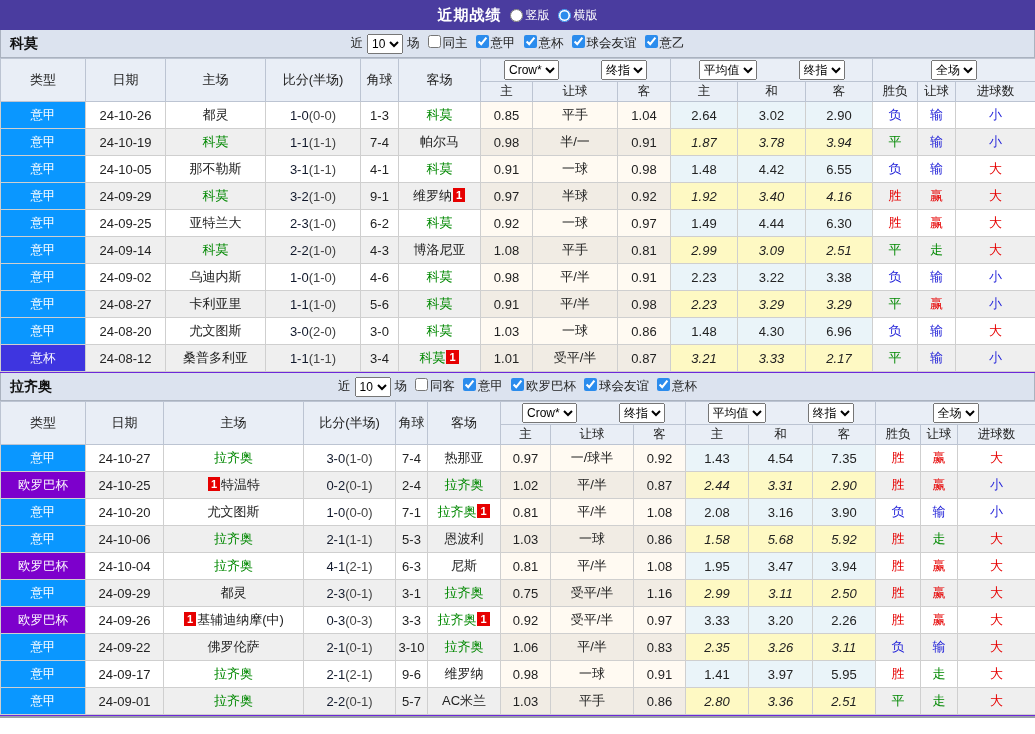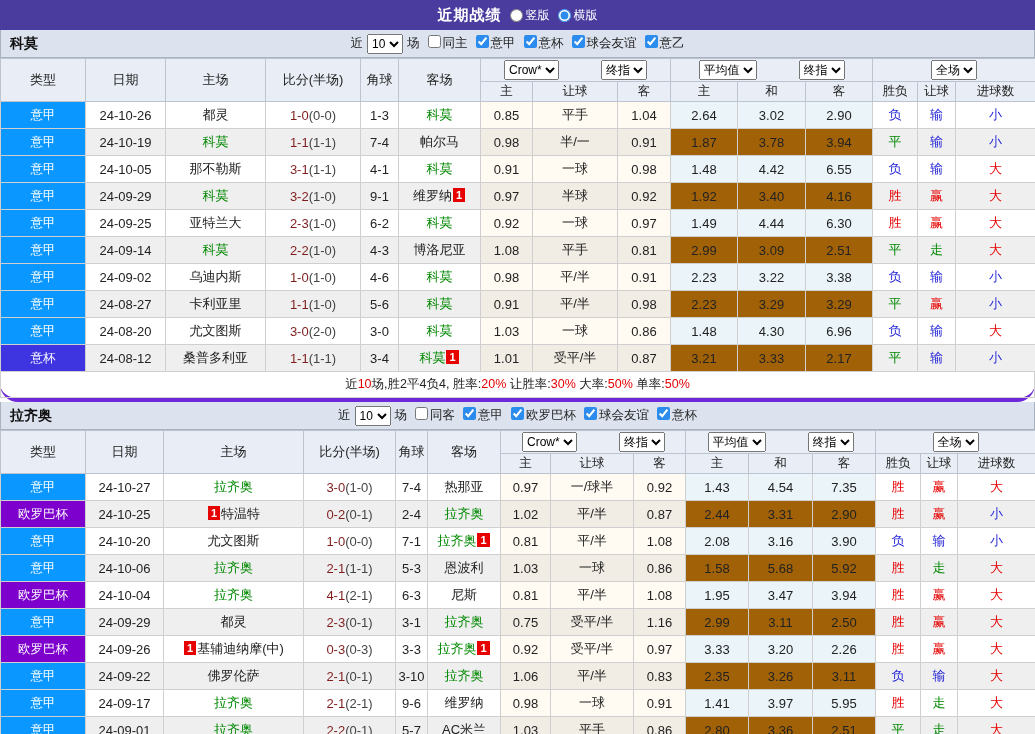--- a/index.html
+++ b/index.html
@@ -25,32 +25,32 @@
   th,td{border:1px solid #cfcfcf;text-align:center;overflow:hidden;white-space:nowrap;padding:0;}
   thead th{background:#e9eef6;border-color:#bcc4d2;font-weight:normal;color:#222;}
   tr.group-row th{height:22px;}
   tr.group-row th.grp select{margin:0 21px;}
   tr.label-row th{height:19px;font-size:12.5px;}
   tbody td{height:26px;}
   tbody tr.even td{background:#efefef;}
   td.hcap{background:#fffaf2;}
   tr.even td.hcap{background:#f1ece4;}
   td.euro{background:#eaf4f9;}
-  tr.even td.euro{background:#a16207;}
+  tr.even td.euro{background:#fef9c3;font-style:italic;}
   td.type{color:#fff;font-size:12.5px;}
   .t-green{color:#008800;}
   .t-red{color:#e60000;}
   .t-blue{color:#2626d9;}
-  .ft{color:#7f1d1d;}
+  .ft{color:#0f172a;}
   .ht{color:#444;}
   .badge{display:inline-block;background:#e60000;color:#fff;font-size:11px;line-height:14px;padding:0 3px;margin:0 1px;font-weight:bold;vertical-align:1px;}
 
   
   .summary{height:25px;line-height:25px;text-align:center;border:1px solid #cfcfcf;border-top:none;color:#222;font-size:12.5px;}
-  .section{border-bottom:4px solid #6d28d9;border-radius:18px;}
+  .section{border-bottom:1px solid #6d28d9;}
 </style>
 </head>
 <body>
 
 <div class="page">
   <div class="titlebar">
     <span class="ttl">近期战绩</span>
     <label>
       <input type="radio" name="layout" id="radio-vertical" style="">
       <span>竖版</span>
@@ -298,21 +298,20 @@
               <td class="hcap">0.87</td>
               <td class="euro">3.21</td>
               <td class="euro">3.33</td>
               <td class="euro">2.17</td>
               <td class="t-green">平</td>
               <td class="t-blue">输</td>
               <td class="t-blue">小</td>
             </tr>
           </tbody>
         </table>
-        <div class="summary"><span class="">近</span><span class="t-red">10</span><span class="">场,胜2平4负4, 胜率:</span><span class="t-red">20%</span><span class=""> 让胜率:</span><span class="t-red">30%</span><span class=""> 大率:</span><span class="t-red">50%</span><span class=""> 单率:</span><span class="t-red">50%</span></div>
       </div>
       <div class="section">
         <div class="filterbar">
           <span class="team">拉齐奥</span>
           <span class="filter-controls">
             <span>近</span>
             <select class="small-select"><option>10</option></select>
             <span>场</span>
             <label class="chk">
               <input type="checkbox" style="">

